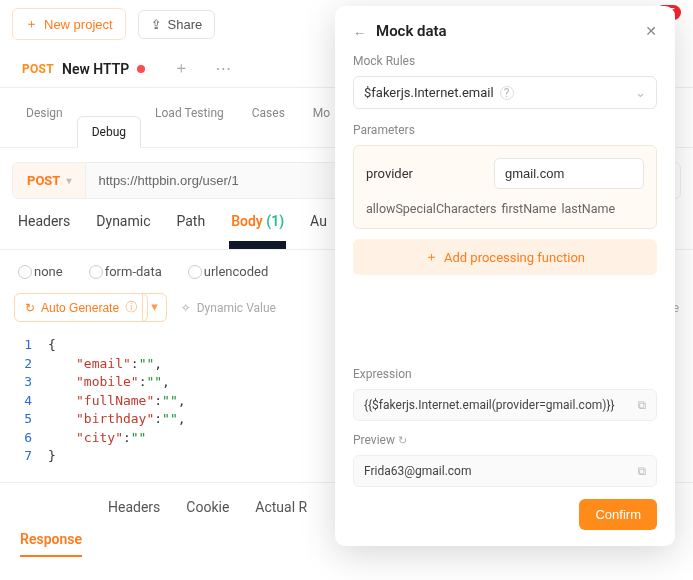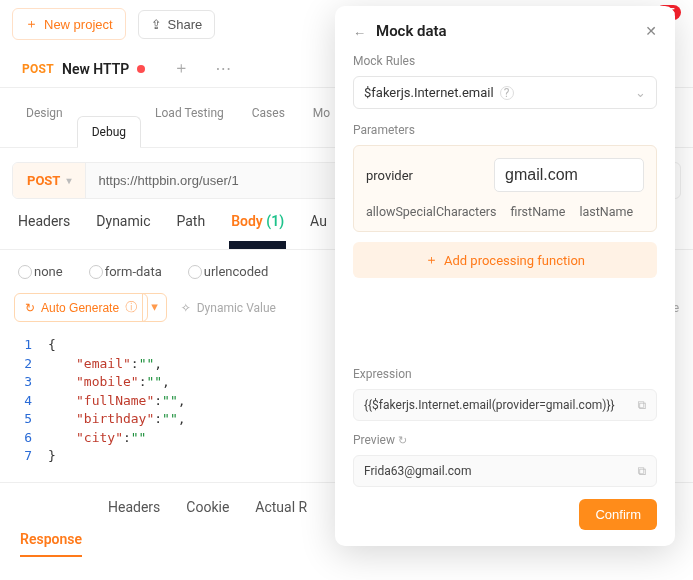--- a/index.html
+++ b/index.html
@@ -86,22 +86,22 @@
   .panel-title { font-size:15px; font-weight:600; color:#222;}
   .panel-close { margin-left:auto; color:#888; cursor:pointer; font-size:14px;}
   .field-label { color:#888; font-size:12px; margin-bottom:8px;}
   .select-box { display:flex; align-items:center; gap:6px; border:1px solid #e5e5e5; border-radius:6px; padding:8px 10px; font-size:13px; color:#333; cursor:pointer; margin-bottom:14px;}
   .select-box .help { color:#bbb; font-size:12px; border:1px solid #ddd; border-radius:50%; width:14px; height:14px; display:inline-flex; align-items:center; justify-content:center;}
   .select-box .caret { margin-left:auto; color:#bbb;}
 
   .param-box { border:1px solid #f3e7d8; background:#fffaf4; border-radius:6px; padding:12px 12px; margin-bottom:10px;}
   .param-row { display:flex; align-items:center; gap:26px; margin-bottom:12px;}
   .param-name { flex:1; color:#333; font-size:13px;}
-  .param-input { width:150px; border:1px solid #e5e5e5; border-radius:5px; padding:7px 10px; font-size:16px; color:#333; background:#fff;}
-  .chips { display:flex; gap:14px; font-size:12.5px; color:#666;}
+  .param-input { width:150px; border:1px solid #e5e5e5; border-radius:5px; padding:7px 10px; font-size:13px; color:#333; background:#fff;}
+  .chips { display:flex; gap:5px; font-size:12.5px; color:#666;}
   .chips span { cursor:pointer;}
 
   .add-fn { display:flex; align-items:center; justify-content:center; gap:6px; color:#ff7a1a; background:#fff2e5; border-radius:6px; padding:9px; font-size:13px; cursor:pointer; margin-bottom:8px;}
 
   .spacer { flex:1; }
 
   .expr-box, .preview-box { display:flex; align-items:center; border:1px solid #eee; border-radius:6px; padding:8px 10px; font-size:12px; color:#444; margin-bottom:12px; background:#fafafa;}
   .expr-box .copy, .preview-box .copy { margin-left:auto; color:#bbb; cursor:pointer; }
 
   .panel-footer { display:flex; justify-content:flex-end;}

